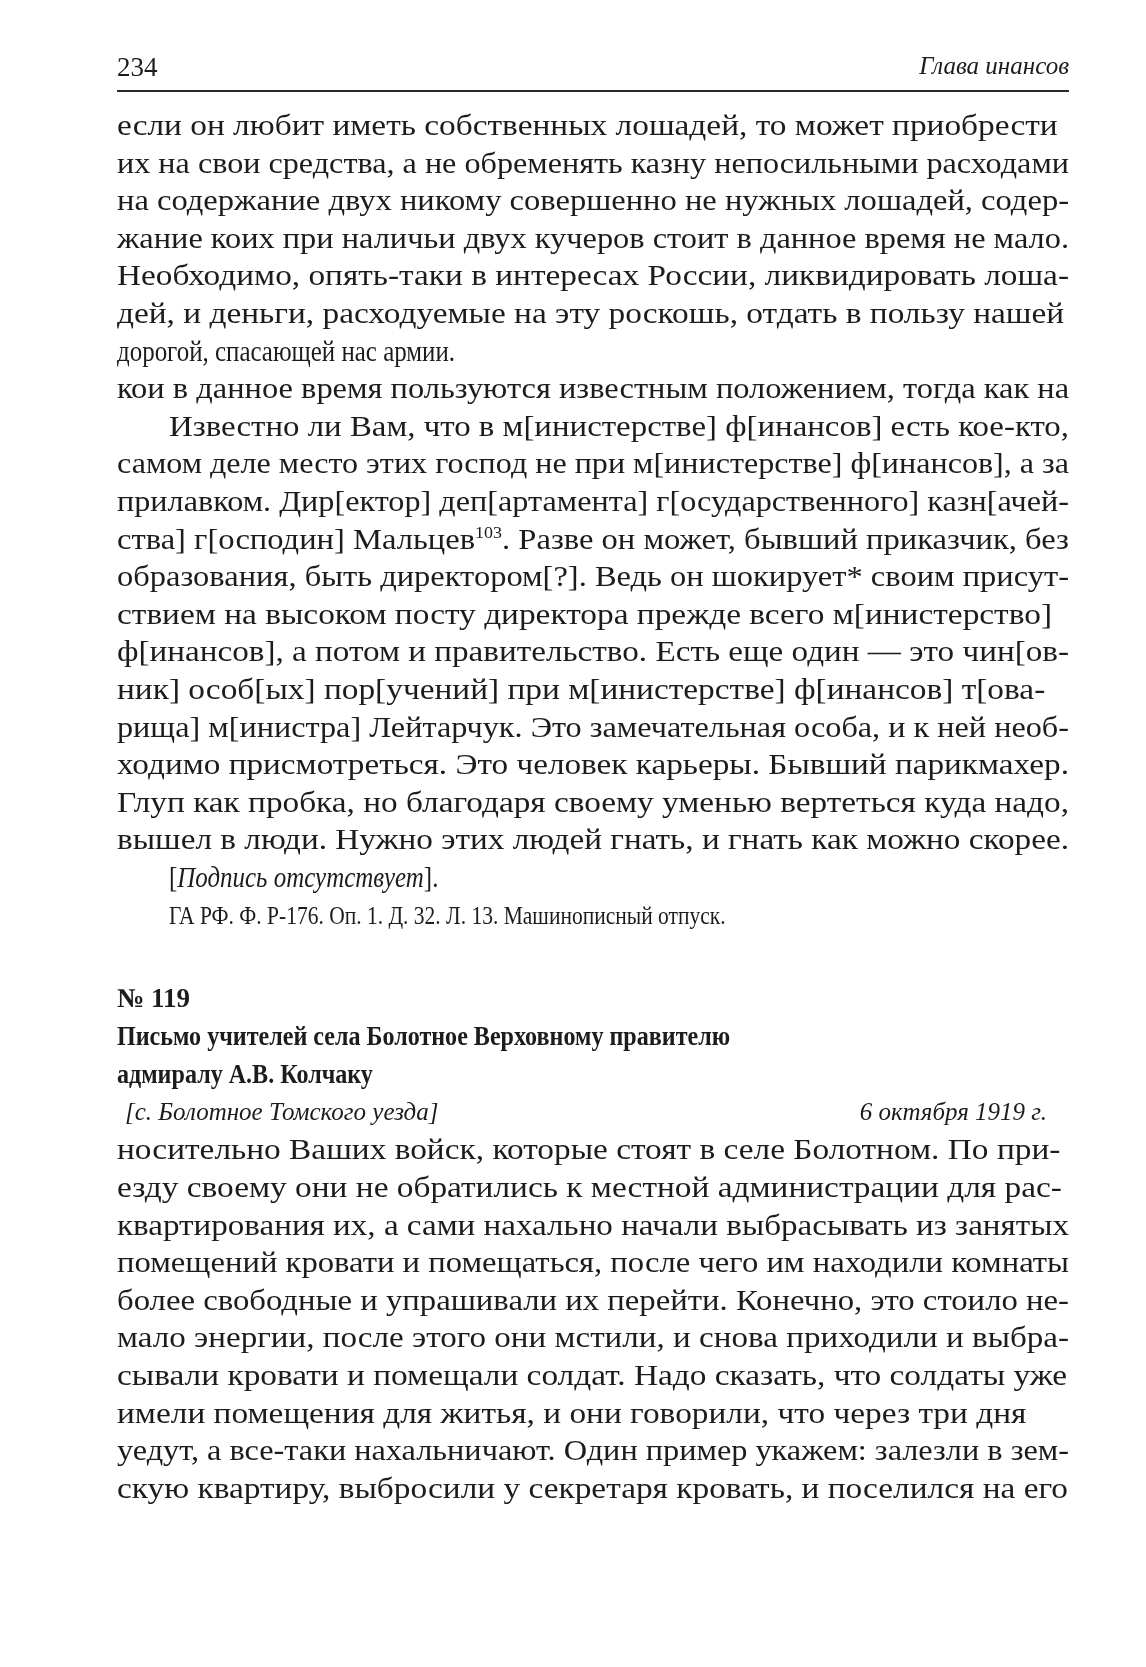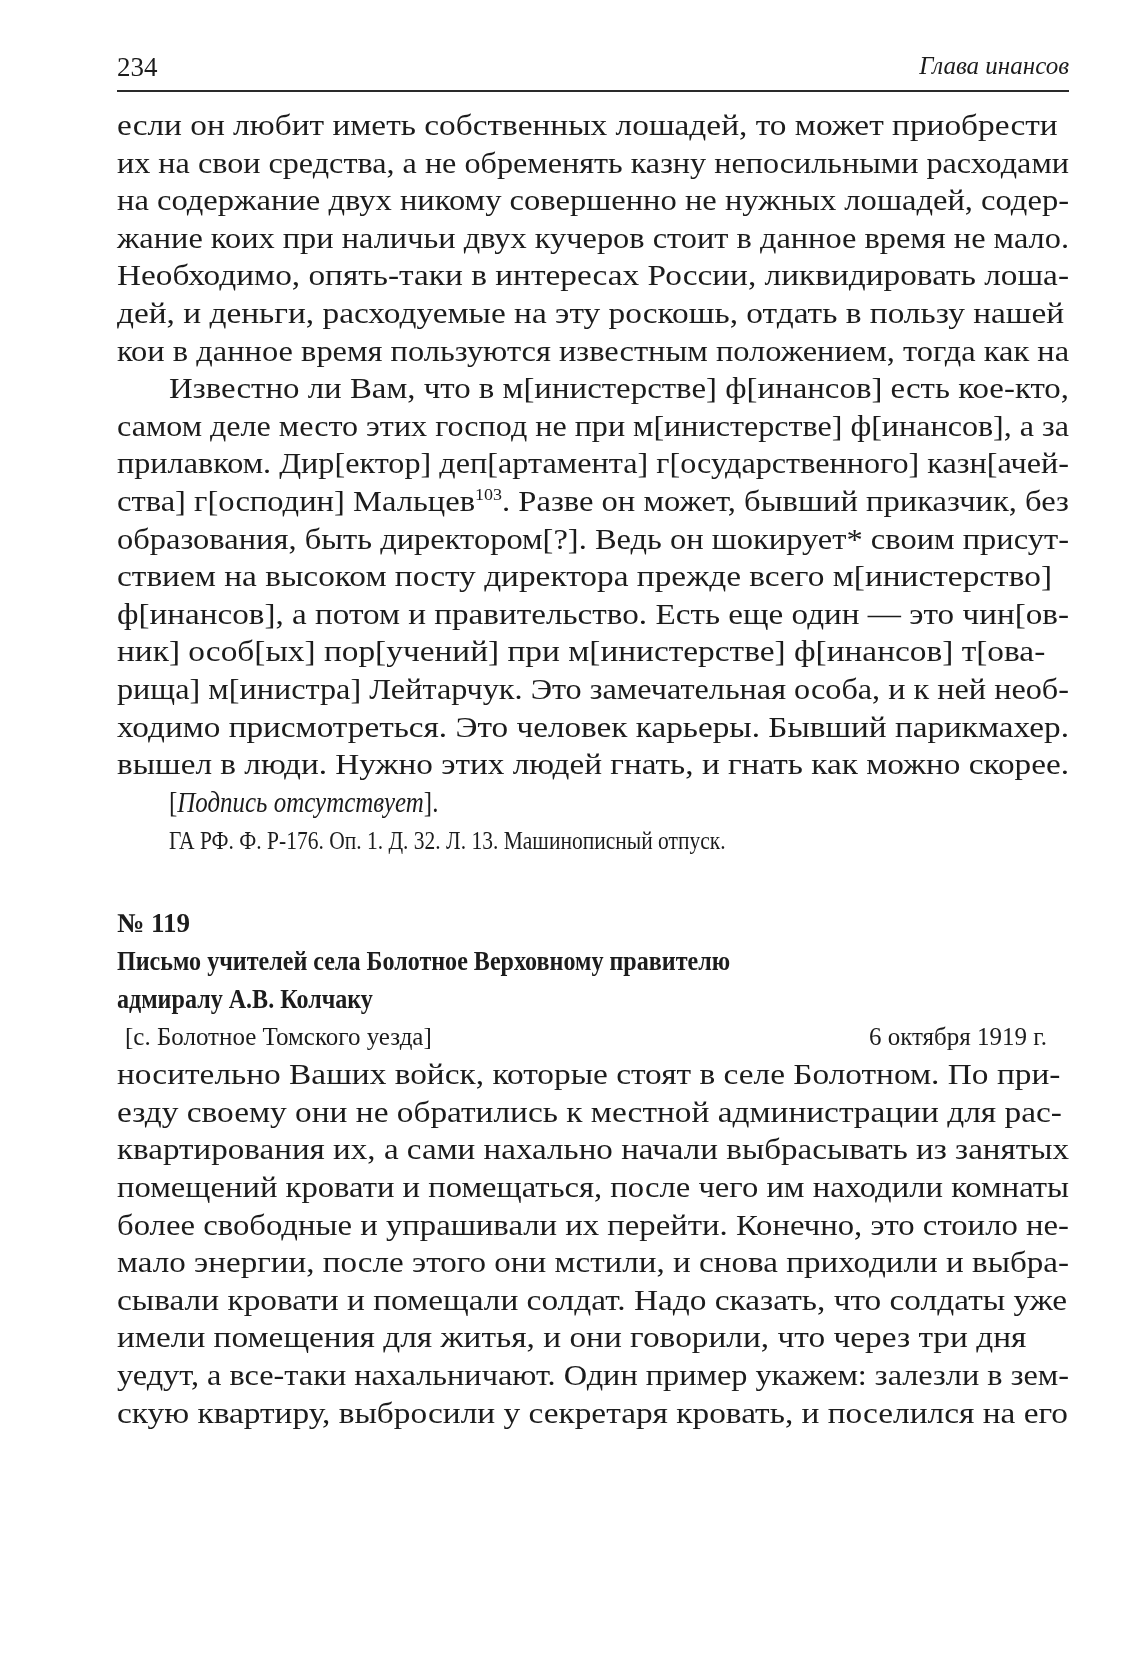--- a/index.html
+++ b/index.html
@@ -55,21 +55,21 @@
       height: 38px; line-height: 38px;
     }
     .doc-title {
       font-weight: bold; font-size: 28px;
       height: 38px; line-height: 38px;
       white-space: nowrap;
     }
     .meta-row {
       position: relative;
       height: 38px; line-height: 38px;
-      font-size: 25px;
+      font-style: italic; font-size: 25px;
     }
     .meta-place { position: absolute; left: 8px; top: 0; }
     .meta-date { position: absolute; right: 22px; top: 0; }
     sup { font-size: 16px; line-height: 0; }
   </style>
 </head>
 <body>
 
 <div class="page">
 
@@ -78,32 +78,34 @@
     <span class="chapter-title">Глава инансов</span>
   </div>
 
   <div class="body-block">
     <span class="line"><span class="fit" style="transform: scaleX(1.15);">если он любит иметь собственных лошадей, то может приобрести</span></span>
     <span class="line"><span class="fit" style="transform: scaleX(1.1095);">их на свои средства, а не обременять казну непосильными расходами</span></span>
     <span class="line"><span class="fit" style="transform: scaleX(1.1223);">на содержание двух никому совершенно не нужных лошадей, содер-</span></span>
     <span class="line"><span class="fit" style="transform: scaleX(1.1166);">жание коих при наличьи двух кучеров стоит в данное время не мало.</span></span>
     <span class="line"><span class="fit" style="transform: scaleX(1.1488);">Необходимо, опять-таки в интересах России, ликвидировать лоша-</span></span>
     <span class="line"><span class="fit" style="transform: scaleX(1.15);">дей, и деньги, расходуемые на эту роскошь, отдать в пользу нашей</span></span>
+    <span class="line"><span class="fit nofit" style="transform: scaleX(0.86);">дорогой, спасающей нас армии.</span></span>
 
     <span class="line"><span class="fit" style="transform: scaleX(1.1191);">кои в данное время пользуются известным положением, тогда как на</span></span>
     <span class="line indent"><span class="fit" style="transform: scaleX(1.1339);">Известно ли Вам, что в м[инистерстве] ф[инансов] есть кое-кто,</span></span>
     <span class="line"><span class="fit" style="transform: scaleX(1.1067);">самом деле место этих господ не при м[инистерстве] ф[инансов], а за</span></span>
     <span class="line"><span class="fit" style="transform: scaleX(1.1107);">прилавком. Дир[ектор] деп[артамента] г[осударственного] казн[ачей-</span></span>
     <span class="line"><span class="fit" style="transform: scaleX(1.1231);"><span>ства] г[осподин] Мальцев</span><sup>103</sup><span>. Разве он может, бывший приказчик, без</span></span></span>
     <span class="line"><span class="fit" style="transform: scaleX(1.1205);">образования, быть директором[?]. Ведь он шокирует* своим присут-</span></span>
     <span class="line"><span class="fit" style="transform: scaleX(1.15);">ствием на высоком посту директора прежде всего м[инистерство]</span></span>
     <span class="line"><span class="fit" style="transform: scaleX(1.1435);">ф[инансов], а потом и правительство. Есть еще один — это чин[ов-</span></span>
     <span class="line"><span class="fit" style="transform: scaleX(1.15);">ник] особ[ых] пор[учений] при м[инистерстве] ф[инансов] т[ова-</span></span>
     <span class="line"><span class="fit" style="transform: scaleX(1.1117);">рища] м[инистра] Лейтарчук. Это замечательная особа, и к ней необ-</span></span>
     <span class="line"><span class="fit" style="transform: scaleX(1.1461);">ходимо присмотреться. Это человек карьеры. Бывший парикмахер.</span></span>
+    <span class="line"><span class="fit" style="transform: scaleX(1.1478);">Глуп как пробка, но благодаря своему уменью вертеться куда надо,</span></span>
     <span class="line"><span class="fit" style="transform: scaleX(1.1463);">вышел в люди. Нужно этих людей гнать, и гнать как можно скорее.</span></span>
 
     <span class="line indent"><span class="fit nofit" style="transform: scaleX(0.86);"><span>[</span><span class="italic">Подпись отсутствует</span><span>].</span></span></span>
     <span class="line indent note-line"><span class="fit nofit" style="transform: scaleX(0.86);">ГА РФ. Ф. Р-176. Оп. 1. Д. 32. Л. 13. Машинописный отпуск.</span></span>
   </div>
 
   <div class="doc-number">№ 119</div>
   <div class="doc-title" style="display: block; transform-origin: 0px 50%; transform: scaleX(0.86);">Письмо учителей села Болотное Верховному правителю</div>
   <div class="doc-title" style="display: block; transform-origin: 0px 50%; transform: scaleX(0.86);">адмиралу А.В. Колчаку</div>
   <div class="meta-row">

